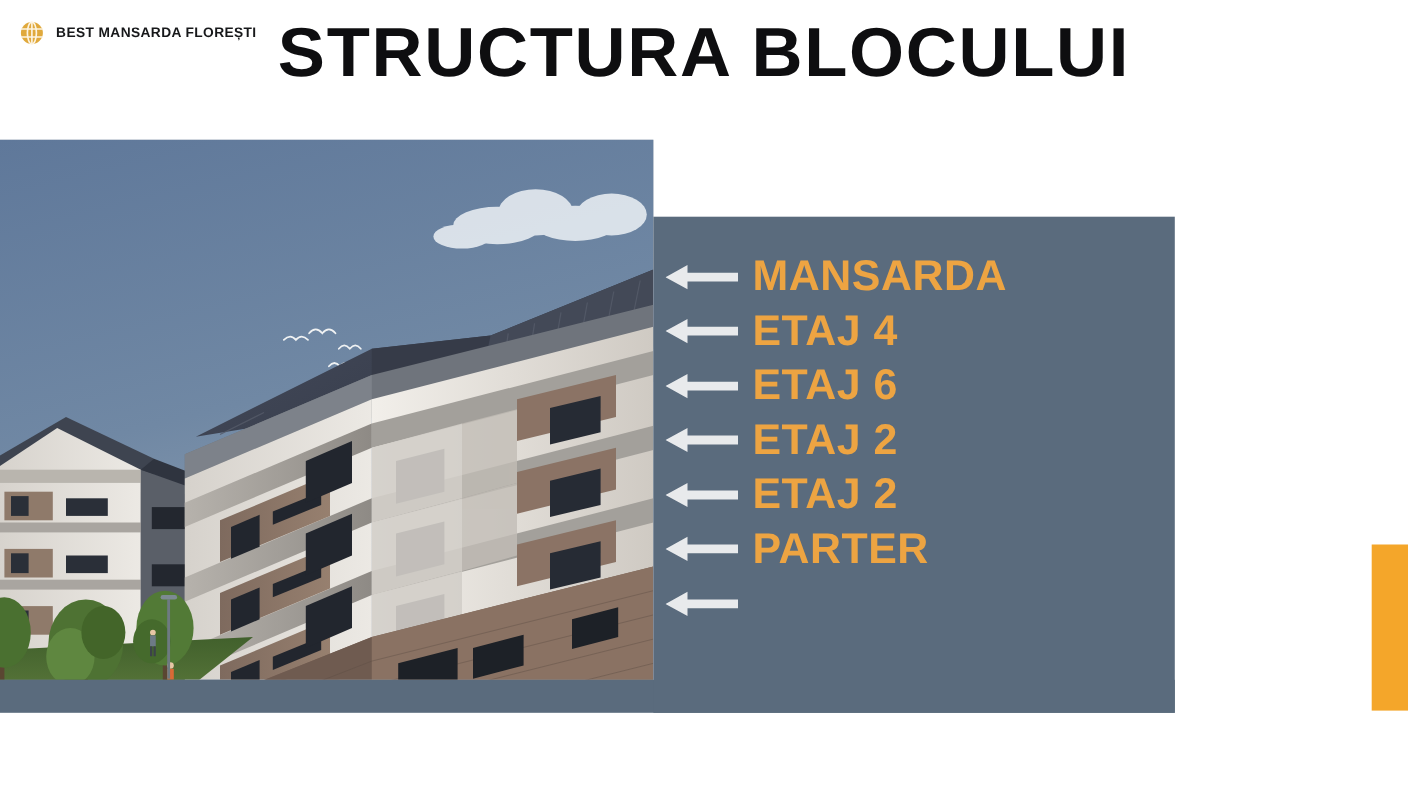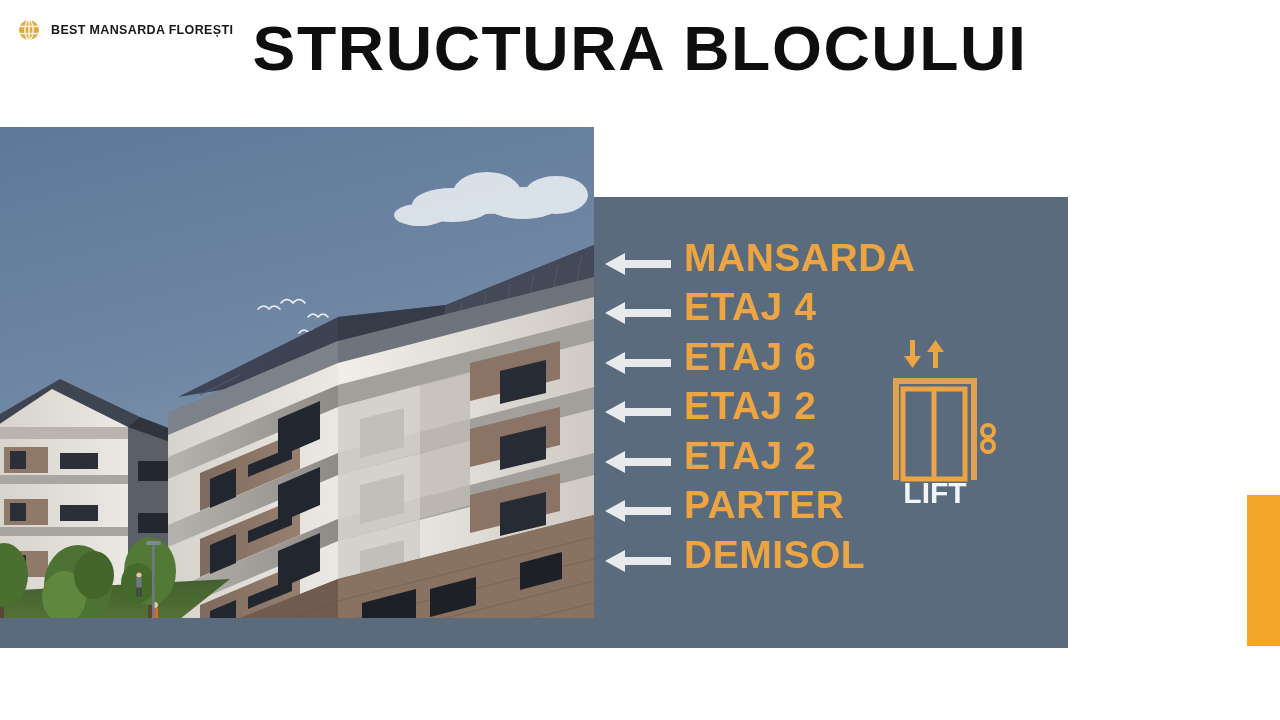--- a/index.html
+++ b/index.html
@@ -40,21 +40,21 @@
   .panel {
     position:absolute; left:594px; top:197px; width:474px; height:451px;
     background:#5a6b7d;
   }
   .panel-strip { 
     position:absolute; left:0px; top:618px; width:1068px; height:30px;
     background:#5a6b7d;
   }
 
   .floor-list { position:absolute; left:11px; top:30px; width:460px; }
-  .floor-row { display:flex; align-items:flex-end; height:49.5px; }
+  .floor-row { display:flex; align-items:center; height:49.5px; }
   .arrow { width:66px; height:26px; flex:0 0 66px; margin-right:13px; display:block; }
   .floor-label {
     color:#eda442; font-weight:bold; font-size:39px; line-height:1;
     letter-spacing:.5px; white-space:nowrap;
     font-family:"Liberation Sans", sans-serif;
   }
 
   
   .lift { position:absolute; left:291px; top:137px; width:128px; height:172px; }
   .lift svg { display:block; width:128px; height:172px; }
@@ -421,48 +421,22 @@
         <svg class="arrow" viewBox="0 0 66 26">
           <path d="M0 13 L 20 2 L 20 9 L 66 9 L 66 17 L 20 17 L 20 24 Z" fill="#e8eaec"></path>
         </svg>
         <span class="floor-label">PARTER</span>
       </div>
 
       <div class="floor-row">
         <svg class="arrow" viewBox="0 0 66 26">
           <path d="M0 13 L 20 2 L 20 9 L 66 9 L 66 17 L 20 17 L 20 24 Z" fill="#e8eaec"></path>
         </svg>
-        <span class="floor-label">DEMISOL</span>
       </div>
 
     </div>
 
-    <div class="lift">
-      <svg viewBox="0 0 128 172">
-
-        <g fill="#eda442">
-          <rect x="25" y="6" width="5" height="20"></rect>
-          <path d="M19 22 L 36 22 L 27.5 34 Z"></path>
-        </g>
-
-        <g fill="#eda442">
-          <rect x="48" y="12" width="5" height="22"></rect>
-          <path d="M42 18 L 59 18 L 50.5 6 Z"></path>
-        </g>
-
-        <path d="M8 44 L 92 44 L 92 146 L 86 146 L 86 50 L 14 50 L 14 146 L 8 146 Z" fill="#e0a24a"></path>
-
-        <rect x="18" y="55" width="62" height="90" fill="none" stroke="#eda442" stroke-width="5"></rect>
-
-        <rect x="46.5" y="55" width="5" height="90" fill="#eda442"></rect>
-
-        <circle cx="103" cy="97" r="6" fill="none" stroke="#eda442" stroke-width="4"></circle>
-        <circle cx="103" cy="112" r="6" fill="none" stroke="#eda442" stroke-width="4"></circle>
-
-        <text x="50" y="169" text-anchor="middle" font-family="Liberation Sans, sans-serif" font-size="30" font-weight="bold" fill="#f2f5f7">LIFT</text>
-      </svg>
-    </div>
 
   </div>
 
   <div class="accent-bar"></div>
 
 </div>
 
 </body></html>

